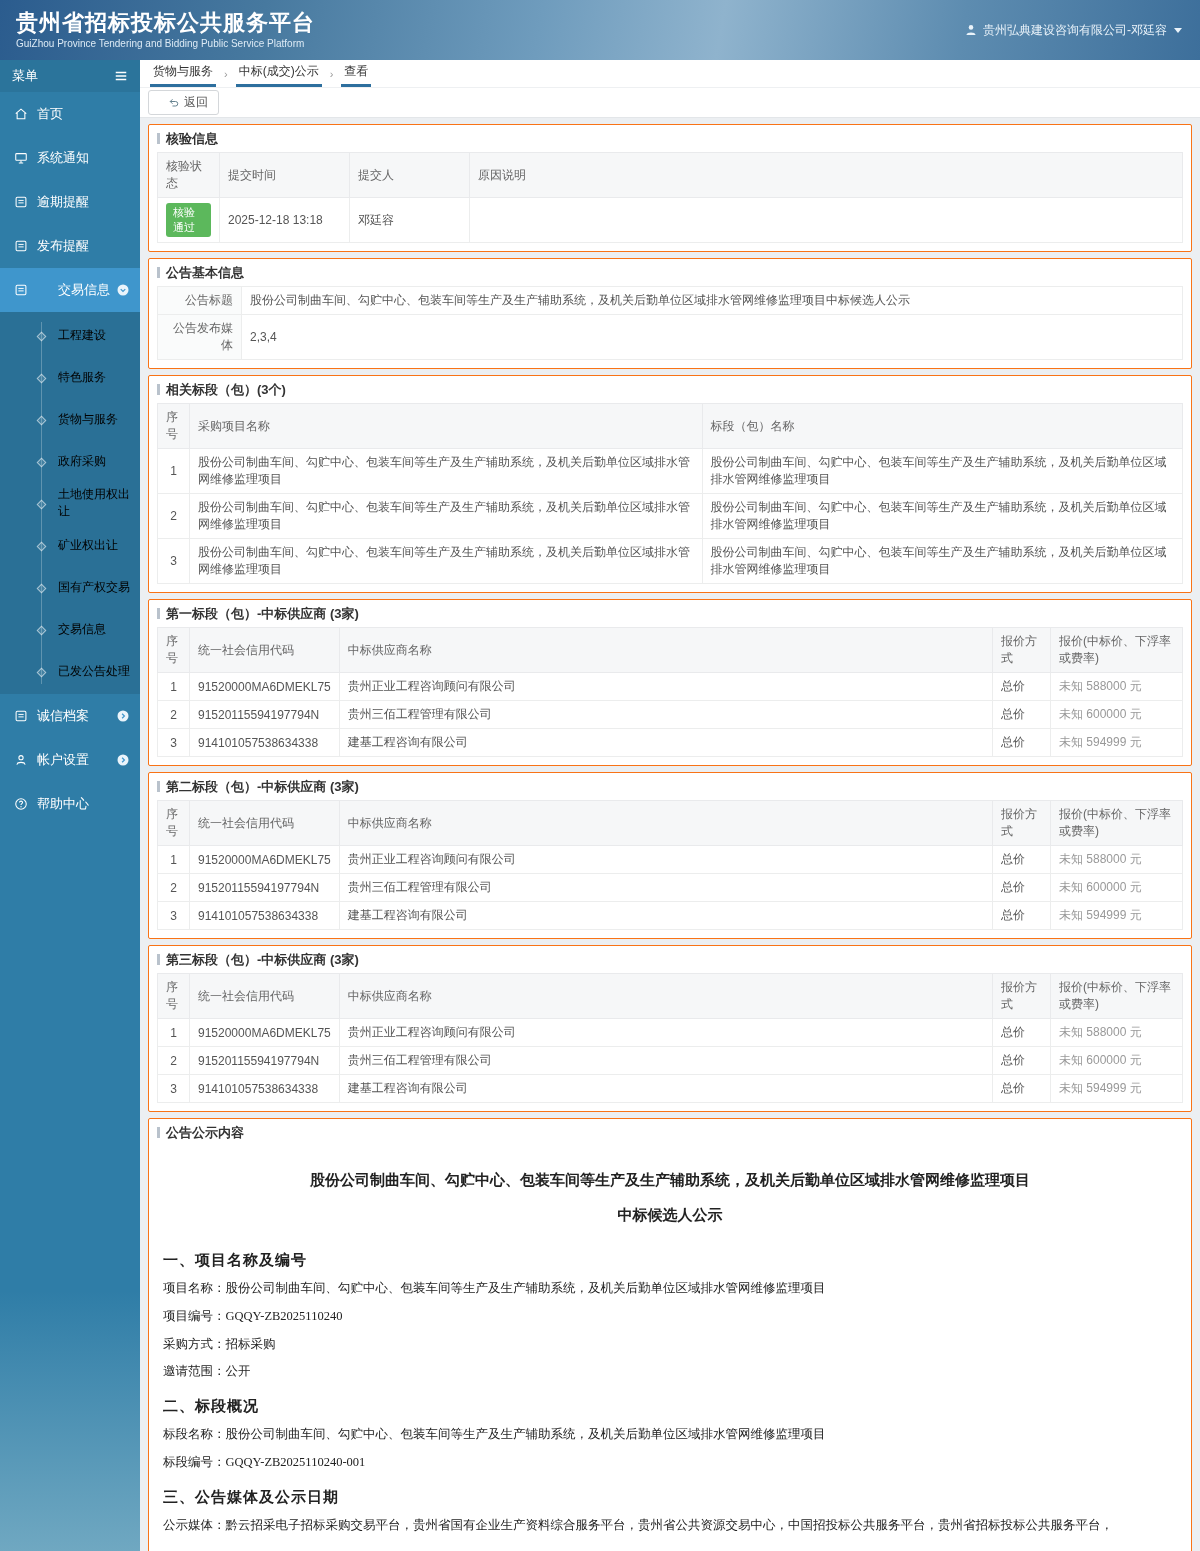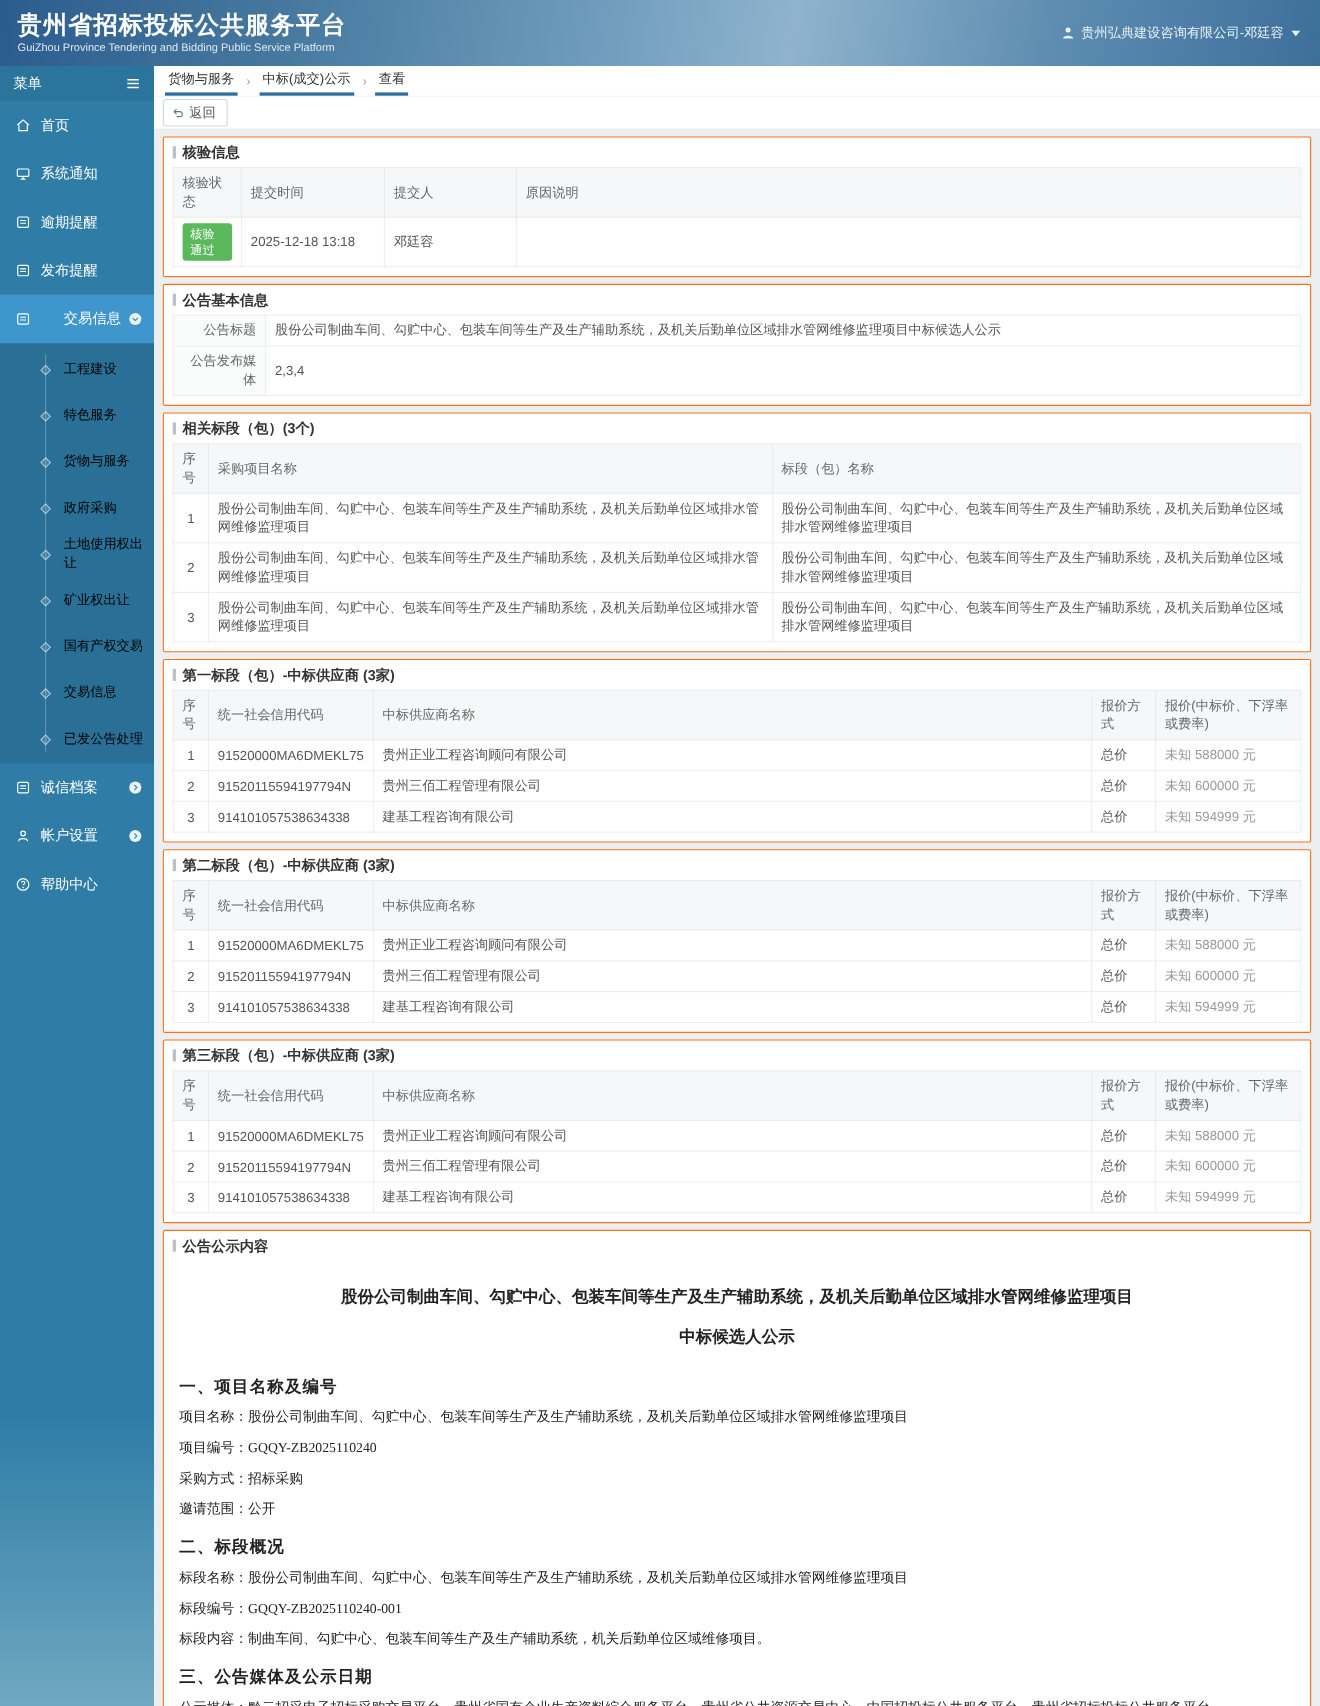--- a/index.html
+++ b/index.html
@@ -32,21 +32,21 @@
   .icon14{ width:14px; height:14px; flex-shrink:0; }
 
   
   .main{ flex:1; overflow:hidden; }
   .white-strip{ background:#fff; }
   .crumb-bar{ height:28px; display:flex; align-items:flex-end; padding:0 0 0 10px; border-bottom:1px solid #eef0f2;}
   .crumb{ font-size:12px; color:#333; padding:5px 3px 4px; border-bottom:3px solid #2d6f9e; cursor:pointer;}
   .crumb-sep{ font-size:11px; color:#999; padding:5px 8px 7px; }
   .tool-bar{ height:30px; display:flex; align-items:center; padding:0 8px; border-bottom:1px solid #e3e6e9;}
   .btn-back{ display:inline-flex; align-items:center; gap:4px; background:#fff; border:1px solid #d4d7da; border-radius:3px;
-    font-size:12px; color:#555; padding:3px 10px 3px 7px; cursor:pointer;}
+    font-size:12px; color:#555; padding:3px 10px 3px 19px; cursor:pointer;}
 
   .card{ background:#fff; border:1px solid #f97316; border-radius:2px; margin:6px 8px; }
   .card-title{ padding:5px 8px 4px; font-size:13px; font-weight:bold; color:#333; }
   .card-title .bar{ display:inline-block; width:3px; height:11px; background:#b9c2cc; margin-right:6px; vertical-align:-1px;}
   .tbl{ width:calc(100% - 16px); margin:0 8px 8px; border-collapse:collapse; font-size:12px; color:#555;}
   .tbl th{ background:#f6f7f8; font-weight:normal; color:#666; text-align:left; padding:5px 8px; border:1px solid #e9eaec;}
   .tbl td{ padding:5px 8px; border:1px solid #eceded; background:#fff;}
   .badge-pass{ display:inline-block; background:#5cb85c; color:#fff; font-size:11px; padding:2px 7px; border-radius:3px;}
   .lbl-cell{ background:#fafbfb !important; text-align:right; color:#666; width:84px;}
   .muted{ color:#999; }
@@ -393,21 +393,20 @@
 
         <div class="doc-h">一、项目名称及编号</div>
         <div class="doc-line">项目名称：股份公司制曲车间、勾贮中心、包装车间等生产及生产辅助系统，及机关后勤单位区域排水管网维修监理项目</div>
         <div class="doc-line">项目编号：GQQY-ZB2025110240</div>
         <div class="doc-line">采购方式：招标采购</div>
         <div class="doc-line">邀请范围：公开</div>
 
         <div class="doc-h">二、标段概况</div>
         <div class="doc-line">标段名称：股份公司制曲车间、勾贮中心、包装车间等生产及生产辅助系统，及机关后勤单位区域排水管网维修监理项目</div>
         <div class="doc-line">标段编号：GQQY-ZB2025110240-001</div>
-        <div class="doc-line">标段内容：制曲车间、勾贮中心、包装车间等生产及生产辅助系统，机关后勤单位区域维修项目。</div>
 
         <div class="doc-h">三、公告媒体及公示日期</div>
         <div class="doc-line">公示媒体：黔云招采电子招标采购交易平台，贵州省国有企业生产资料综合服务平台，贵州省公共资源交易中心，中国招投标公共服务平台，贵州省招标投标公共服务平台，</div>
 
       </div>
     </div>
 
   </div>
 </div>
 

